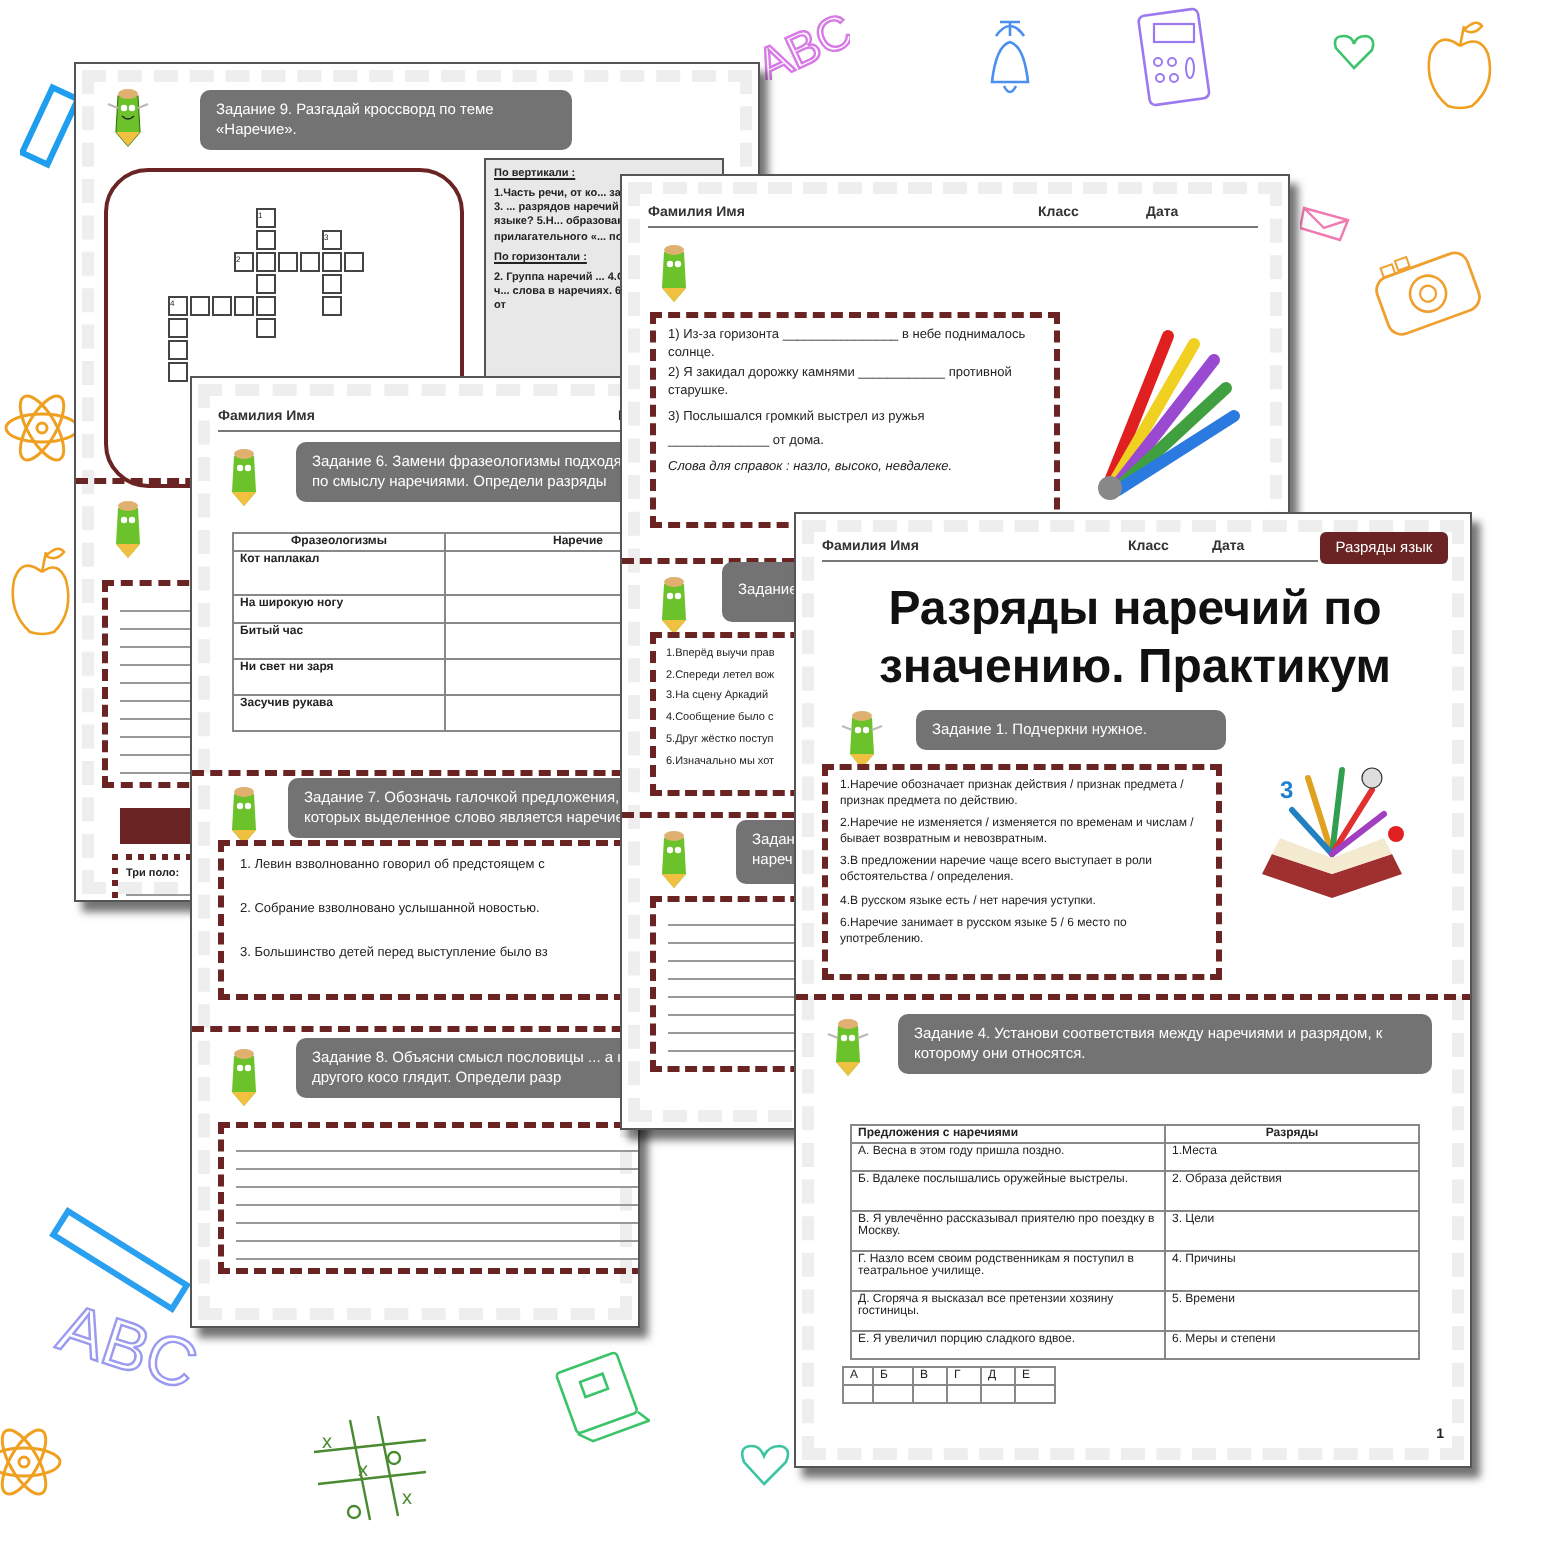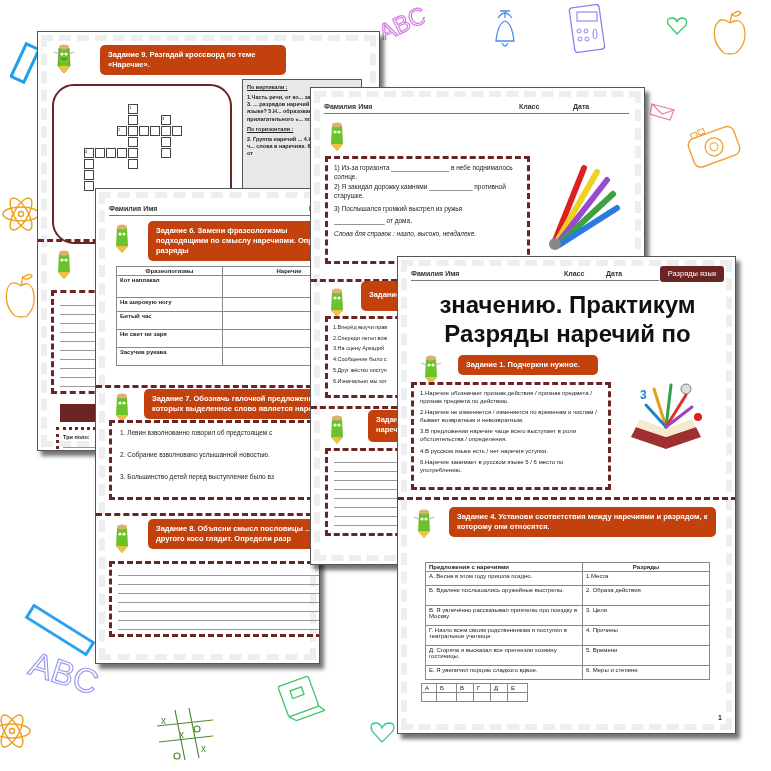--- a/index.html
+++ b/index.html
@@ -2,21 +2,21 @@
 <html><head>
 <meta charset="utf-8">
 <style>
 *{box-sizing:border-box;margin:0;padding:0}
 body{width:771px;height:771px;overflow:hidden;background:#fff;position:relative;font-family:"Liberation Sans",sans-serif;color:#222}
 .doodle{position:absolute}
 .sheet{position:absolute;background:#fff;border:1px solid #555;box-shadow:4px 5px 4px rgba(0,0,0,.55);overflow:hidden}
 .sheet::before{content:"";position:absolute;inset:3px;border:6px dashed #eee;pointer-events:none}
 .hdr{position:absolute;font-size:7px;font-weight:bold;color:#333;border-bottom:1.5px solid #777;padding-bottom:3px;display:flex}
 .hdr span{display:inline-block}
-.task{position:absolute;background:#c2410c;color:#fff;font-size:7.5px;font-weight:bold;border-radius:5px;padding:5px 8px;line-height:1.35}
+.task{position:absolute;background:#737373;color:#fff;font-size:7.5px;font-weight:normal;border-radius:5px;padding:5px 8px;line-height:1.35}
 .mascot{position:absolute;width:26px;height:32px}
 .dashbox{position:absolute;border:3px dashed #6b2424}
 .dotbox{position:absolute;border:3px dotted #6b2424}
 .sep{position:absolute;height:0;border-top:3px dashed #6b2424}
 .lines div{height:9px;border-bottom:1px solid #999}
 table{border-collapse:collapse}
 td,th{border:1px solid #888;font-size:6px;padding:1px 3px;text-align:left;vertical-align:top}
 th{text-align:center;font-weight:bold}
 .cell{position:absolute;width:10px;height:10px;border:1px solid #444;background:#fff;font-size:4px}
 .clip{overflow:hidden}
@@ -338,34 +338,34 @@
 </div>
 
 <div class="sheet" style="left:397px;top:256px;width:339px;height:478px">
   <div class="hdr" style="left:13px;top:13px;width:248px">
     <span style="width:153px">Фамилия Имя</span>
     <span style="width:42px">Класс</span>
     <span>Дата</span>
   </div>
   <div style="position:absolute;left:262px;top:9px;width:64px;height:16px;background:#6b2424;color:#fff;font-size:7.5px;border-radius:3px;text-align:center;line-height:16px">Разряды язык</div>
   <div style="position:absolute;left:0;top:34px;width:339px;text-align:center;font-size:24px;font-weight:bold;line-height:1.2;color:#111">
+    <div>Разряды наречий по</div>
     <div>значению. Практикум</div>
-    <div>Разряды наречий по</div>
   </div>
   <div class="mascot" style="left:20px;top:96px">
     <svg width="26" height="32" viewBox="0 0 26 32">
         <path d="M8 6 L18 6 L19 24 L13 31 L7 24 Z" fill="#6cc22a"></path>
         <path d="M7 24 L13 31 L19 24 Z" fill="#f0c040"></path>
         <circle cx="11" cy="12" r="1.6" fill="#fff"></circle>
         <circle cx="15" cy="12" r="1.6" fill="#fff"></circle>
         <ellipse cx="13" cy="5" rx="5" ry="2.5" fill="#e0b070"></ellipse>
         <path d="M3 10 L8 12 M23 10 L18 12" stroke="#bbb" stroke-width="1.2"></path>
       </svg>
   </div>
-  <div class="task" style="left:60px;top:98px;width:140px;height:20px">Задание 1. Подчеркни нужное.</div>
+  <div class="task" style="left:60px;top:98px;width:155px;height:20px">Задание 1. Подчеркни нужное.</div>
   <div class="dashbox" style="left:13px;top:125px;width:200px;height:108px;padding:4px 6px;font-size:6px;line-height:1.35">
     <div style="margin-bottom:3px">1.Наречие обозначает признак действия / признак предмета / признак предмета по действию.</div>
     <div style="margin-bottom:3px">2.Наречие не изменяется / изменяется по временам и числам / бывает возвратным и невозвратным.</div>
     <div style="margin-bottom:3px">3.В предложении наречие чаще всего выступает в роли обстоятельства / определения.</div>
     <div style="margin-bottom:3px">4.В русском языке есть / нет наречия уступки.</div>
     <div>6.Наречие занимает в русском языке 5 / 6 место по употреблению.</div>
   </div>
   <svg class="doodle" style="left:228px;top:120px" width="80" height="80" viewBox="0 0 80 80">
     <path d="M5 60 L40 72 L75 60 L70 50 L40 60 L10 50 Z" fill="#a03030"></path>
     <path d="M10 50 L40 60 L70 50 L66 42 L40 52 L14 42 Z" fill="#f4ead0"></path>

